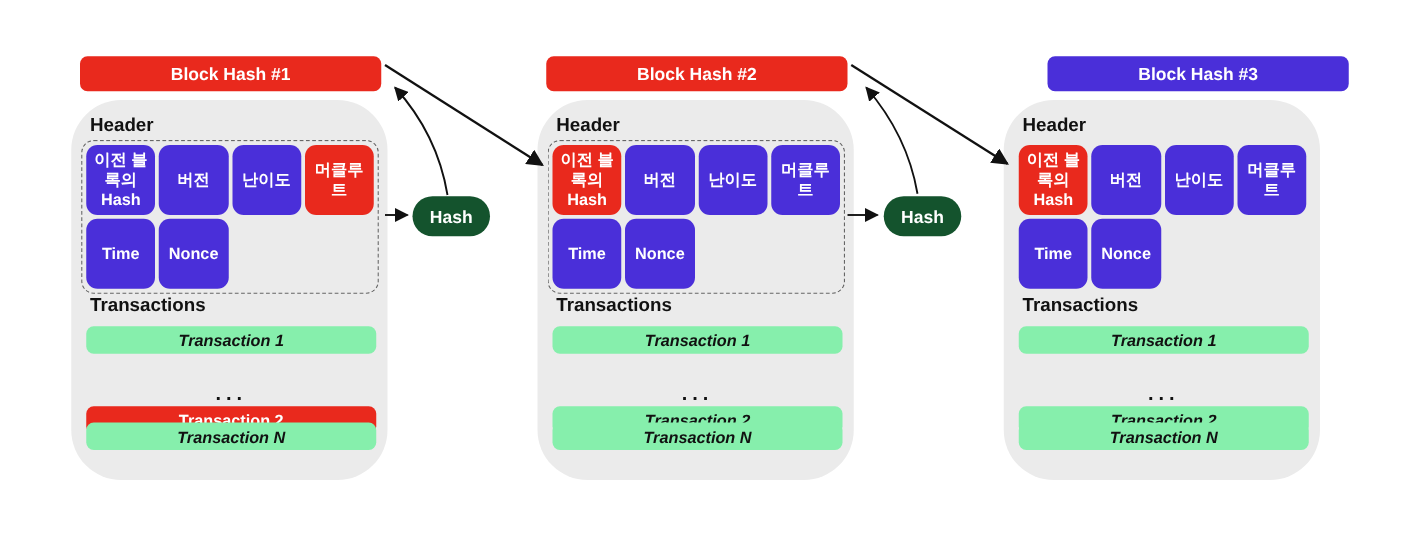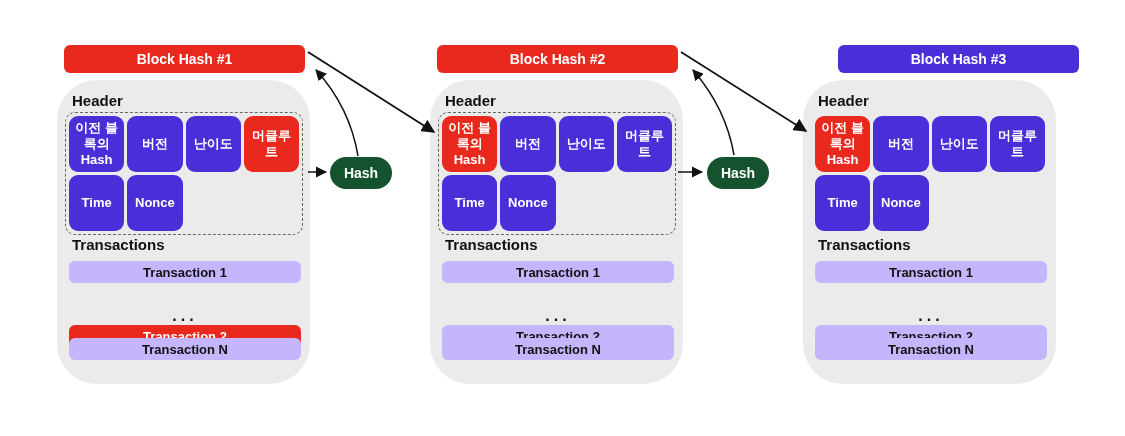--- a/index.html
+++ b/index.html
@@ -36,21 +36,21 @@
     color:#ffffff;font-weight:bold;font-size:13px;text-align:center;line-height:1.25;
     padding:0 2px;box-sizing:border-box;
   }
   .cell[data-color="purple"]{background:#4A2FD9;}
   .cell[data-color="red"]{background:#E9291D;}
   .tx{
     position:absolute;left:12px;width:232px;height:22px;border-radius:6px;
     display:flex;align-items:center;justify-content:center;
     font-weight:bold;font-size:13px;
   }
-  .tx[data-color="blue"]{background:#c4b5fd;color:#111111;}
+  .tx[data-color="blue"]{background:#86efac;color:#111111;font-style:italic;}
   .tx[data-color="red"]{background:#E9291D;color:#ffffff;}
   .tx-0{top:181px;} .tx-1{top:208px;margin-top:37px;} .tx-n{top:258px;}
   .tx-dots{
     position:absolute;left:0;top:228px;width:256px;height:20px;text-align:center;
     color:#111111;font-weight:bold;font-size:16px;letter-spacing:4px;line-height:16px;
   }
   .hash-node{
     position:absolute;top:157px;width:62px;height:32px;border-radius:16px;background:#14532d;
     display:flex;align-items:center;justify-content:center;
     color:#ffffff;font-weight:bold;font-size:14px;

